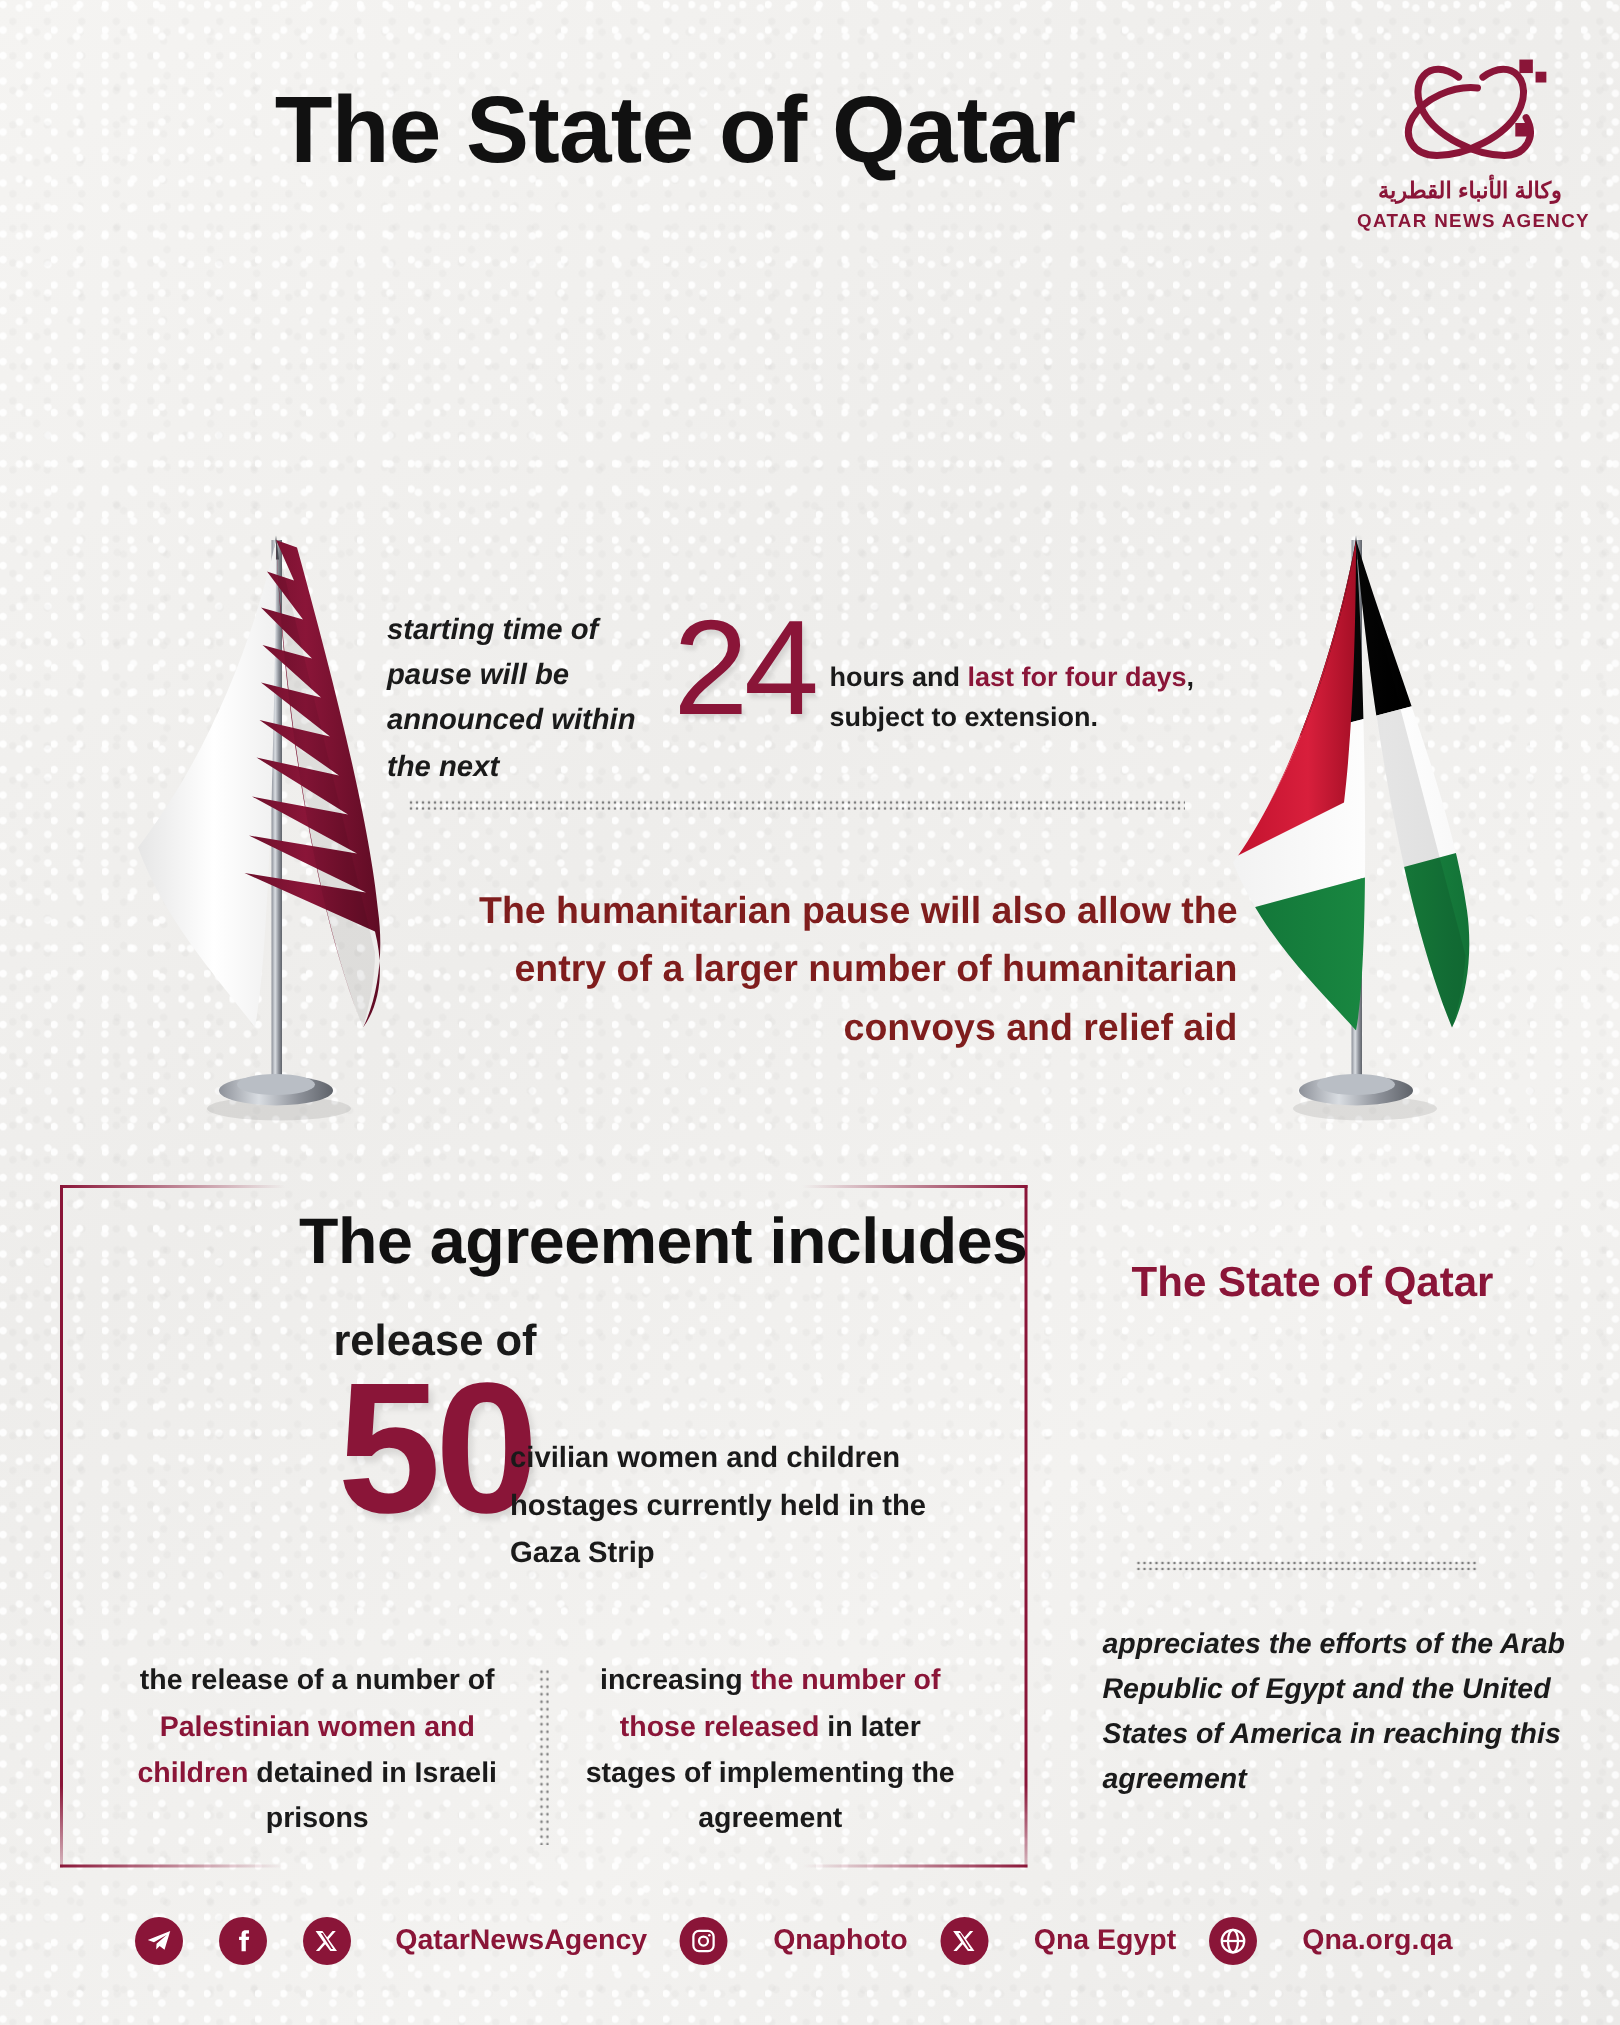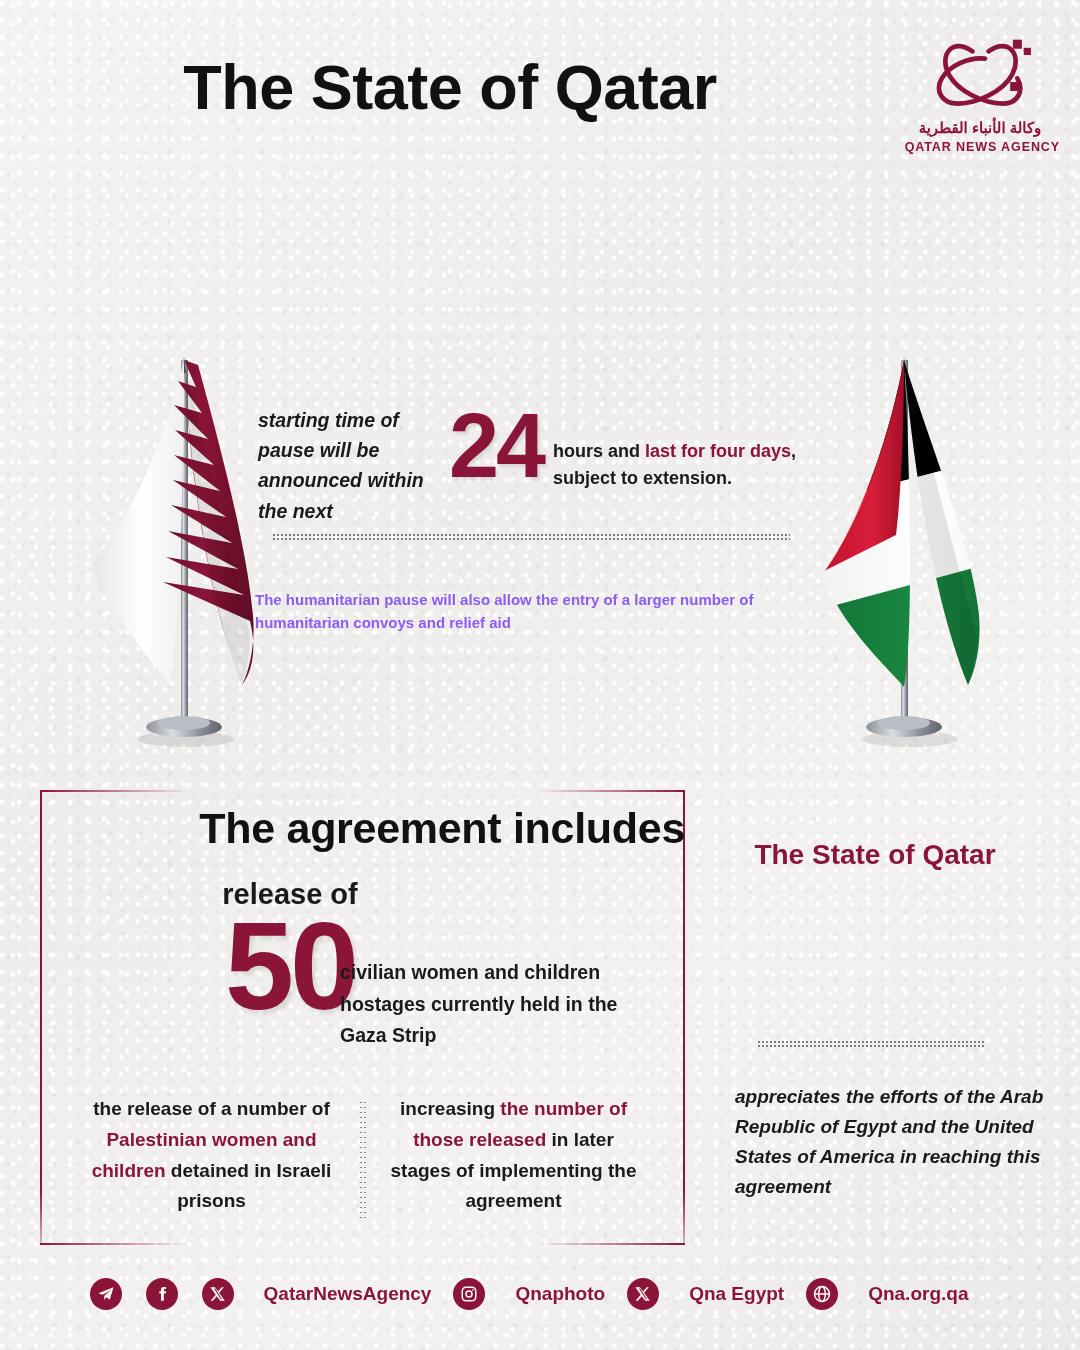--- a/index.html
+++ b/index.html
@@ -57,21 +57,21 @@
   .mid-row{
     position:absolute; left:258px; top:405px; width:560px;
     display:flex; align-items:flex-start;
   }
   .mid-left{
     width:185px; font-size:19.5px; font-weight:bold; color:#1a1a1a;
     line-height:1.55;
     font-style:italic;
   }
   .big24{
-    font-size:90px; font-weight:bold; color:#8A1538; line-height:.78;
+    font-size:90px; font-weight:normal; color:#8A1538; line-height:.78;
     letter-spacing:-3px; margin-left:8px; margin-top:6px;
     text-shadow:2px 3px 3px rgba(0,0,0,.10);
   }
   .mid-right{
     margin-left:10px; margin-top:33px; width:268px;
     font-size:18px; font-weight:bold; color:#1a1a1a; line-height:1.5;
   }
   .mid-right .hl{ color:#8A1538; }
 
   .dotline{
@@ -82,22 +82,22 @@
       radial-gradient(circle, #6a6a6a 0.85px, transparent 1.1px);
     background-size:4px 4px, 4px 4px;
     background-position:0 0, 0 4px;
     background-repeat:repeat-x, repeat-x;
     opacity:.85;
   }
   .dot-mid{ left:272px; top:533px; width:518px; }
   .dot-right{ left:757px; top:1040px; width:228px; }
 
   .mid-statement{
-    position:absolute; left:255px; top:588px; width:570px; text-align:left;
-    font-size:15px; font-weight:bold; color:#8b5cf6; line-height:1.55;
+    position:absolute; left:255px; top:588px; width:570px; text-align:right;
+    font-size:25px; font-weight:bold; color:#7f1d1d; line-height:1.55;
   }
 
   
   .agr-box{ position:absolute; left:40px; top:790px; width:645px; height:455px; }
   .agr-box .edge{ position:absolute; background:#8A1538; }
   .agr-box .v-left{ left:0; top:0; width:2px; height:100%;
       background:linear-gradient(to bottom,#8A1538 0%,#8A1538 88%,rgba(138,21,56,.25) 100%); }
   .agr-box .v-right{ right:0; top:0; width:2px; height:100%;
       background:linear-gradient(to bottom,#8A1538 0%,#8A1538 88%,rgba(138,21,56,.25) 100%); }
   .agr-box .h-tl{ left:0; top:0; width:150px; height:2px;
@@ -120,21 +120,21 @@
   .big50{
     position:absolute; left:140px; top:122px; width:220px; text-align:center;
     font-size:124px; font-weight:bold; color:#8A1538; line-height:.88;
     letter-spacing:-4px; text-shadow:3px 4px 4px rgba(0,0,0,.10);
   }
   .release-desc{
     position:absolute; left:300px; top:167px; width:300px;
     font-size:19.5px; font-weight:bold; color:#1a1a1a; line-height:1.62;
   }
 
-  .agr-cols{ position:absolute; left:40px; top:304px; width:565px; display:flex; }
+  .agr-cols{ position:absolute; left:40px; top:316px; width:565px; display:flex; }
   .agr-col{ width:263px; text-align:center; font-size:19px; font-weight:bold;
             color:#1a1a1a; line-height:1.62; }
   .agr-col .hl{ color:#8A1538; }
   .col-div{
     width:39px; position:relative;
   }
   .col-div i{
     position:absolute; top:6px; width:7px; height:118px;
     background-image:
       radial-gradient(circle, #7a7a7a 0.85px, transparent 1.1px),

